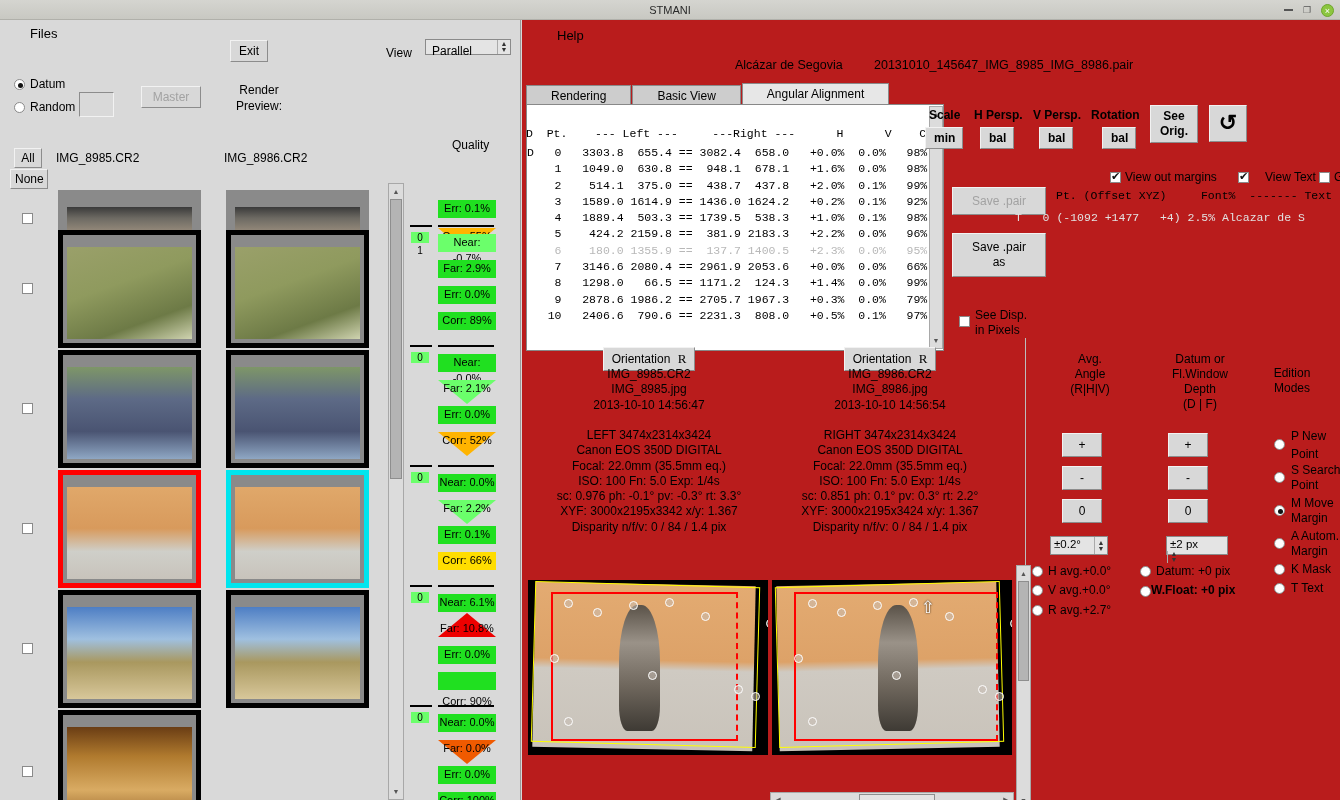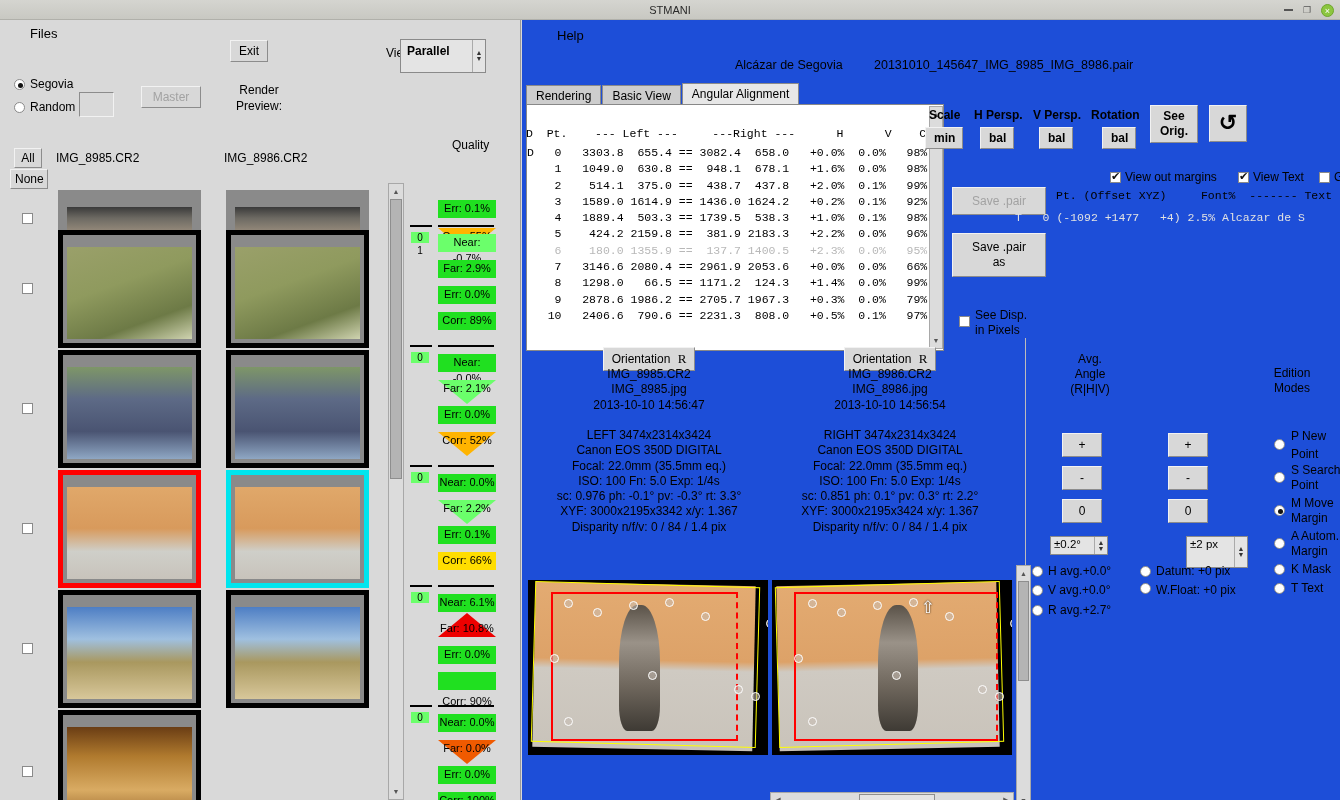--- a/index.html
+++ b/index.html
@@ -65,24 +65,24 @@
           color:#000; height:17px; }
   .qmark{ position:absolute; font-size:10px; text-align:center; width:18px;}
   .divider{ position:absolute; height:2px; background:#000; }
   
   .sb-v{ position:absolute; width:15px; background:#dcdcdc; border:1px solid #a8a8a8;}
   .sb-v .thumbbar{ position:absolute; left:1px; right:1px; background:#b4b4b4;
         border:1px solid #8e8e8e; }
   .sb-arrow{ position:absolute; left:1px; right:1px; height:13px; background:#dcdcdc;
         display:flex; align-items:center; justify-content:center; font-size:7px; color:#555;}
   
-  #main{ position:absolute; left:522px; top:20px; width:818px; height:780px; background:#1d4ed8;}
+  #main{ position:absolute; left:522px; top:20px; width:818px; height:780px; background:#b91c1c;}
   #tabs{ position:absolute; left:4px; top:63px; display:flex; align-items:flex-end; }
   .tab{ background:#cdcdcd; border:1px solid #8a8a8a; border-bottom:none;
-        padding:3px 9px 4px; font-size:12px; margin-right:1px; }
+        padding:3px 24px 4px; font-size:12px; margin-right:1px; }
   .tab.active{ background:#e7e7e7; padding-bottom:6px; }
   #tablewrap{ position:absolute; left:4px; top:84px; width:418px; height:247px;
         background:#fff; border:1px solid #888; }
   #tablehead{ position:absolute; left:4px; top:107px; width:410px; font-family:"Liberation Mono", monospace;
         font-size:11.5px; white-space:pre; }
   #tablebody{ position:absolute; left:5px; top:125px; width:400px;
         font-family:"Liberation Mono", monospace; font-size:11.5px; white-space:pre;
         line-height:16.3px; }
   .dim{ color:#b8b8b8; }
   
@@ -104,31 +104,31 @@
 </div>
 
 <div id="left">
 
   <div class="lbl" style="left:30px; top:6px; font-size:13px;">Files</div>
 
   <div class="btn" style="position:absolute; left:230px; top:20px; width:38px;">Exit</div>
 
   <div class="lbl" style="left:386px; top:26px;">View</div>
 
-  <div class="spin" style="position:absolute; left:400px; top:19px; width:86px; height:34px;font-weight:bold;">
+  <div class="spin" style="position:absolute; left:425px; top:19px; width:86px; height:16px;">
     <div class="val" style="flex:1; line-height:19px;">Parallel</div>
     <div class="arrows">
         <i>▲</i>
         <i>▼</i>
       </div>
   </div>
 
   <div style="position:absolute; left:14px; top:57px; display:flex; align-items:center; gap:5px;">
     <span class="radio on"></span>
-    <span>Segovia</span>
+    <span>Datum</span>
   </div>
   <div style="position:absolute; left:14px; top:80px; display:flex; align-items:center; gap:5px;">
     <span class="radio"></span>
     <span>Random</span>
   </div>
   <div class="sunken" style="position:absolute; left:79px; top:72px; width:35px; height:25px; background:#d9d9d9;"></div>
 
   <div class="btn disabled" style="position:absolute; left:141px; top:66px; width:60px;">Master</div>
 
   <div class="lbl" style="left:236px; top:62px; text-align:center; white-space:pre-line; line-height:16px;">Render
@@ -289,21 +289,21 @@
 Orig.</div>
 
     <div class="btn" style="position:absolute; left:287px; top:-3px; width:38px; height:37px; padding:0;
                 font-size:22px; line-height:34px;">↺</div>
   </div>
 
   <div style="position:absolute; left:588px; top:150px; display:flex; align-items:center; gap:4px;">
     <span class="chk on"></span>
     <span>View out margins</span>
   </div>
-  <div style="position:absolute; left:716px; top:150px; display:flex; align-items:center; gap:4px;">
+  <div style="position:absolute; left:716px; top:150px; display:flex; align-items:center; gap:16px;">
     <span class="chk on"></span>
     <span>View Text</span>
   </div>
   <div style="position:absolute; left:797px; top:150px; display:flex; align-items:center; gap:4px;">
     <span class="chk"></span>
     <span>G</span>
   </div>
 
   <div class="btn disabled" style="position:absolute; left:430px; top:167px; width:94px; padding:6px 4px;">Save .pair</div>
   <div class="btn" style="position:absolute; left:430px; top:213px; width:94px; padding:6px 4px;
@@ -379,35 +379,39 @@
   </div>
   <div style="position:absolute; left:510px; top:563px; display:flex; align-items:center; gap:5px;">
     <span class="radio"></span>
     <span>V avg.+0.0°</span>
   </div>
   <div style="position:absolute; left:510px; top:583px; display:flex; align-items:center; gap:5px;">
     <span class="radio"></span>
     <span>R avg.+2.7°</span>
   </div>
 
+  <div style="position:absolute; left:630px; top:332px; width:96px; text-align:center; white-space:pre-line; line-height:15px;">Datum or
+Fl.Window
+Depth
+(D | F)</div>
   <div class="btn" style="position:absolute; left:646px; top:413px; width:40px; padding:4px;">+</div>
   <div class="btn" style="position:absolute; left:646px; top:446px; width:40px; padding:4px;">-</div>
   <div class="btn" style="position:absolute; left:646px; top:479px; width:40px; padding:4px;">0</div>
-  <div class="spin" style="position:absolute; left:664px; top:516px; width:62px; height:32px;">
+  <div class="spin" style="position:absolute; left:644px; top:516px; width:62px; height:19px;flex-direction:column;">
     <div class="val" style="flex:1; padding:1px 3px; font-size:11.5px;">±2 px</div>
     <div class="arrows">
         <i>▲</i>
         <i>▼</i>
       </div>
   </div>
   <div style="position:absolute; left:618px; top:544px; display:flex; align-items:center; gap:5px;">
     <span class="radio"></span>
     <span>Datum:  +0 pix</span>
   </div>
-  <div style="position:absolute; left:618px; top:563px; display:flex; align-items:flex-start; gap:5px;">
+  <div style="position:absolute; left:618px; top:563px; display:flex; align-items:flex-end; font-weight:bold;">
     <span class="radio"></span>
     <span>W.Float: +0 pix</span>
   </div>
 
   <div style="position:absolute; left:730px; top:346px; width:80px; text-align:center; white-space:pre-line; line-height:15px;">Edition
 Modes</div>
   <div id="edition-options" style="position:absolute; left:752px; top:408px; width:90px;">
       <div style="display: flex; align-items: center; gap: 6px; height: 33px;">
         <span class="radio"></span>
         <span style="white-space: pre-line; line-height: 18px;">P New

